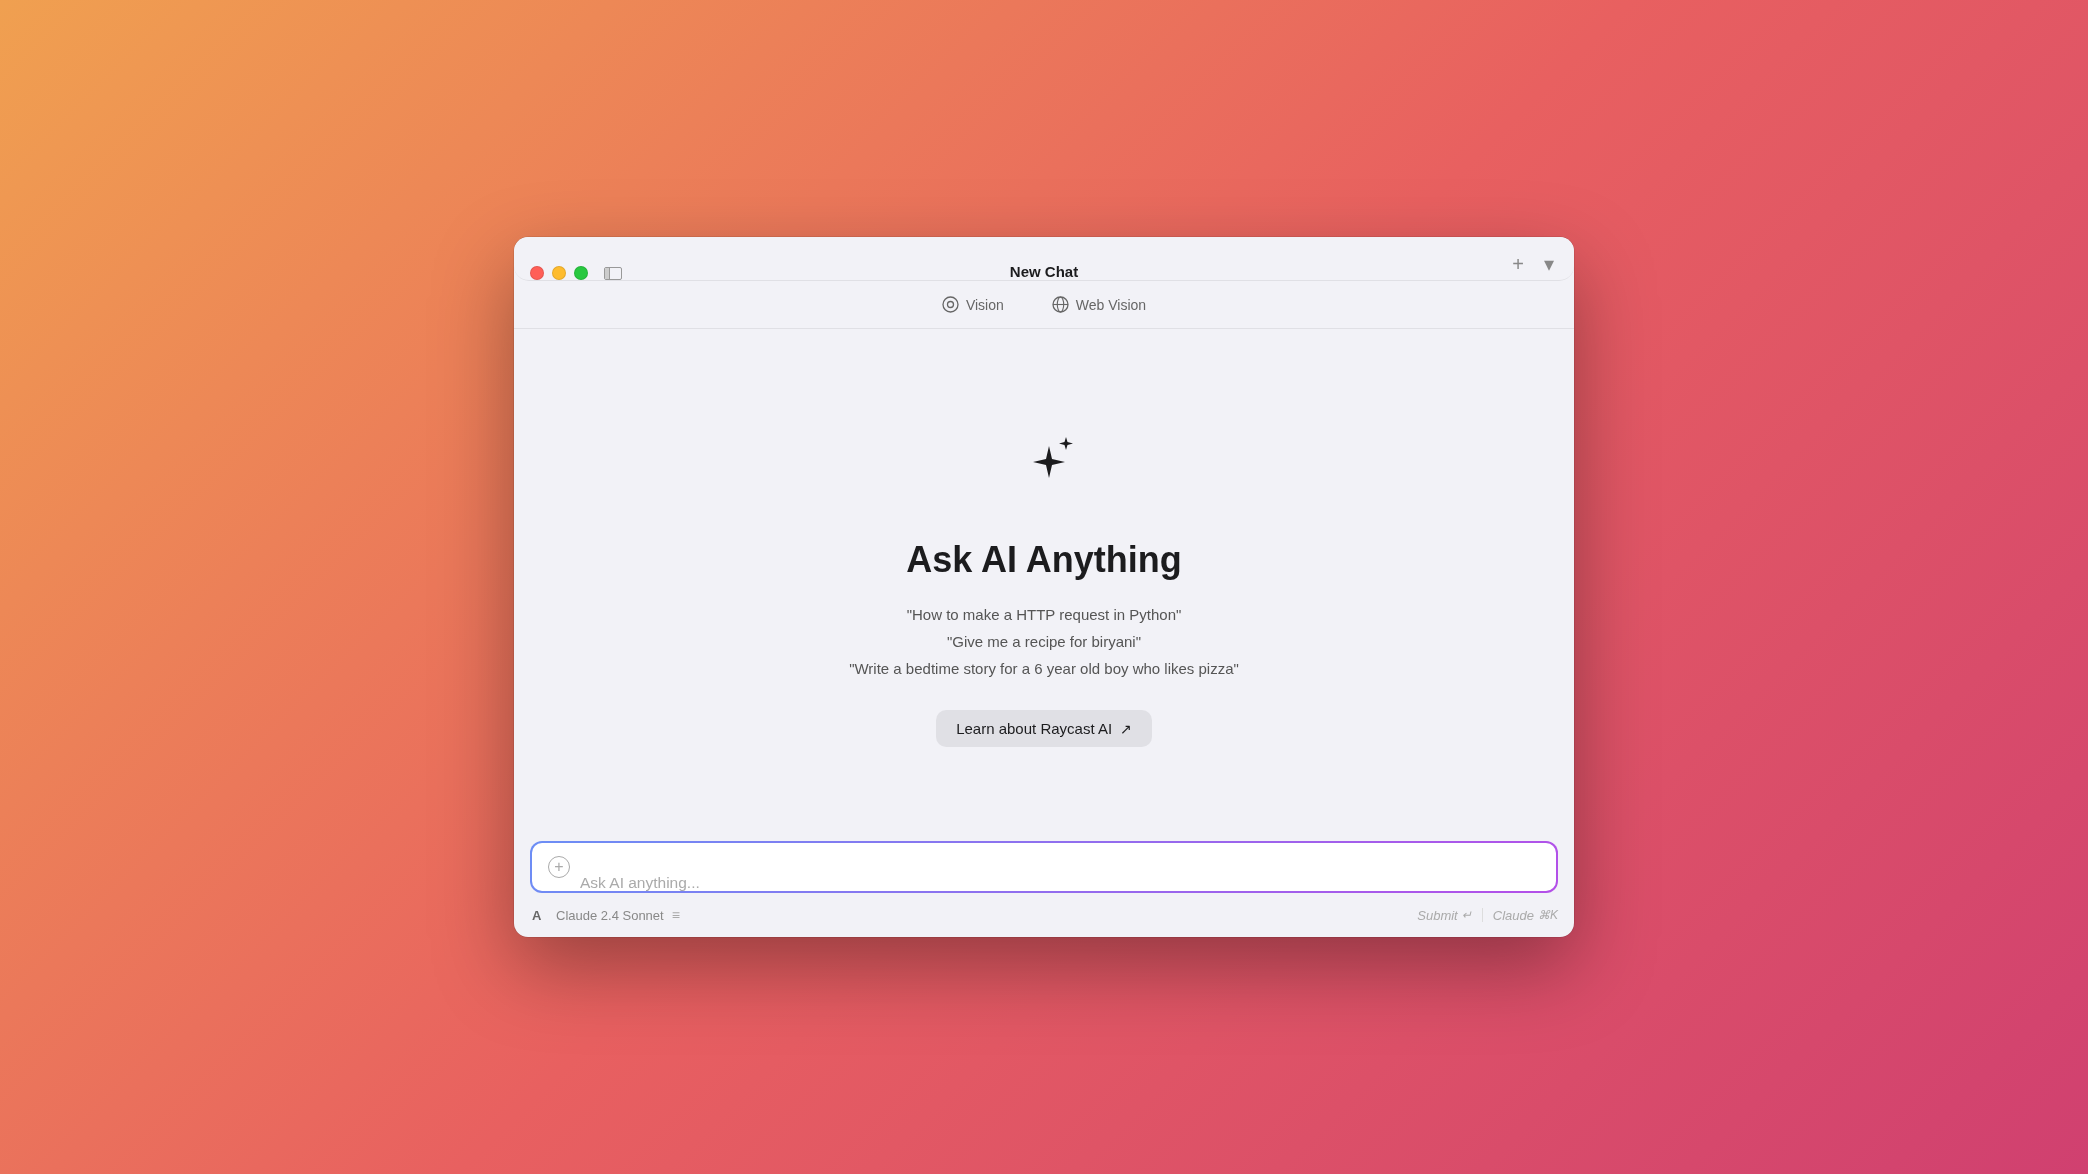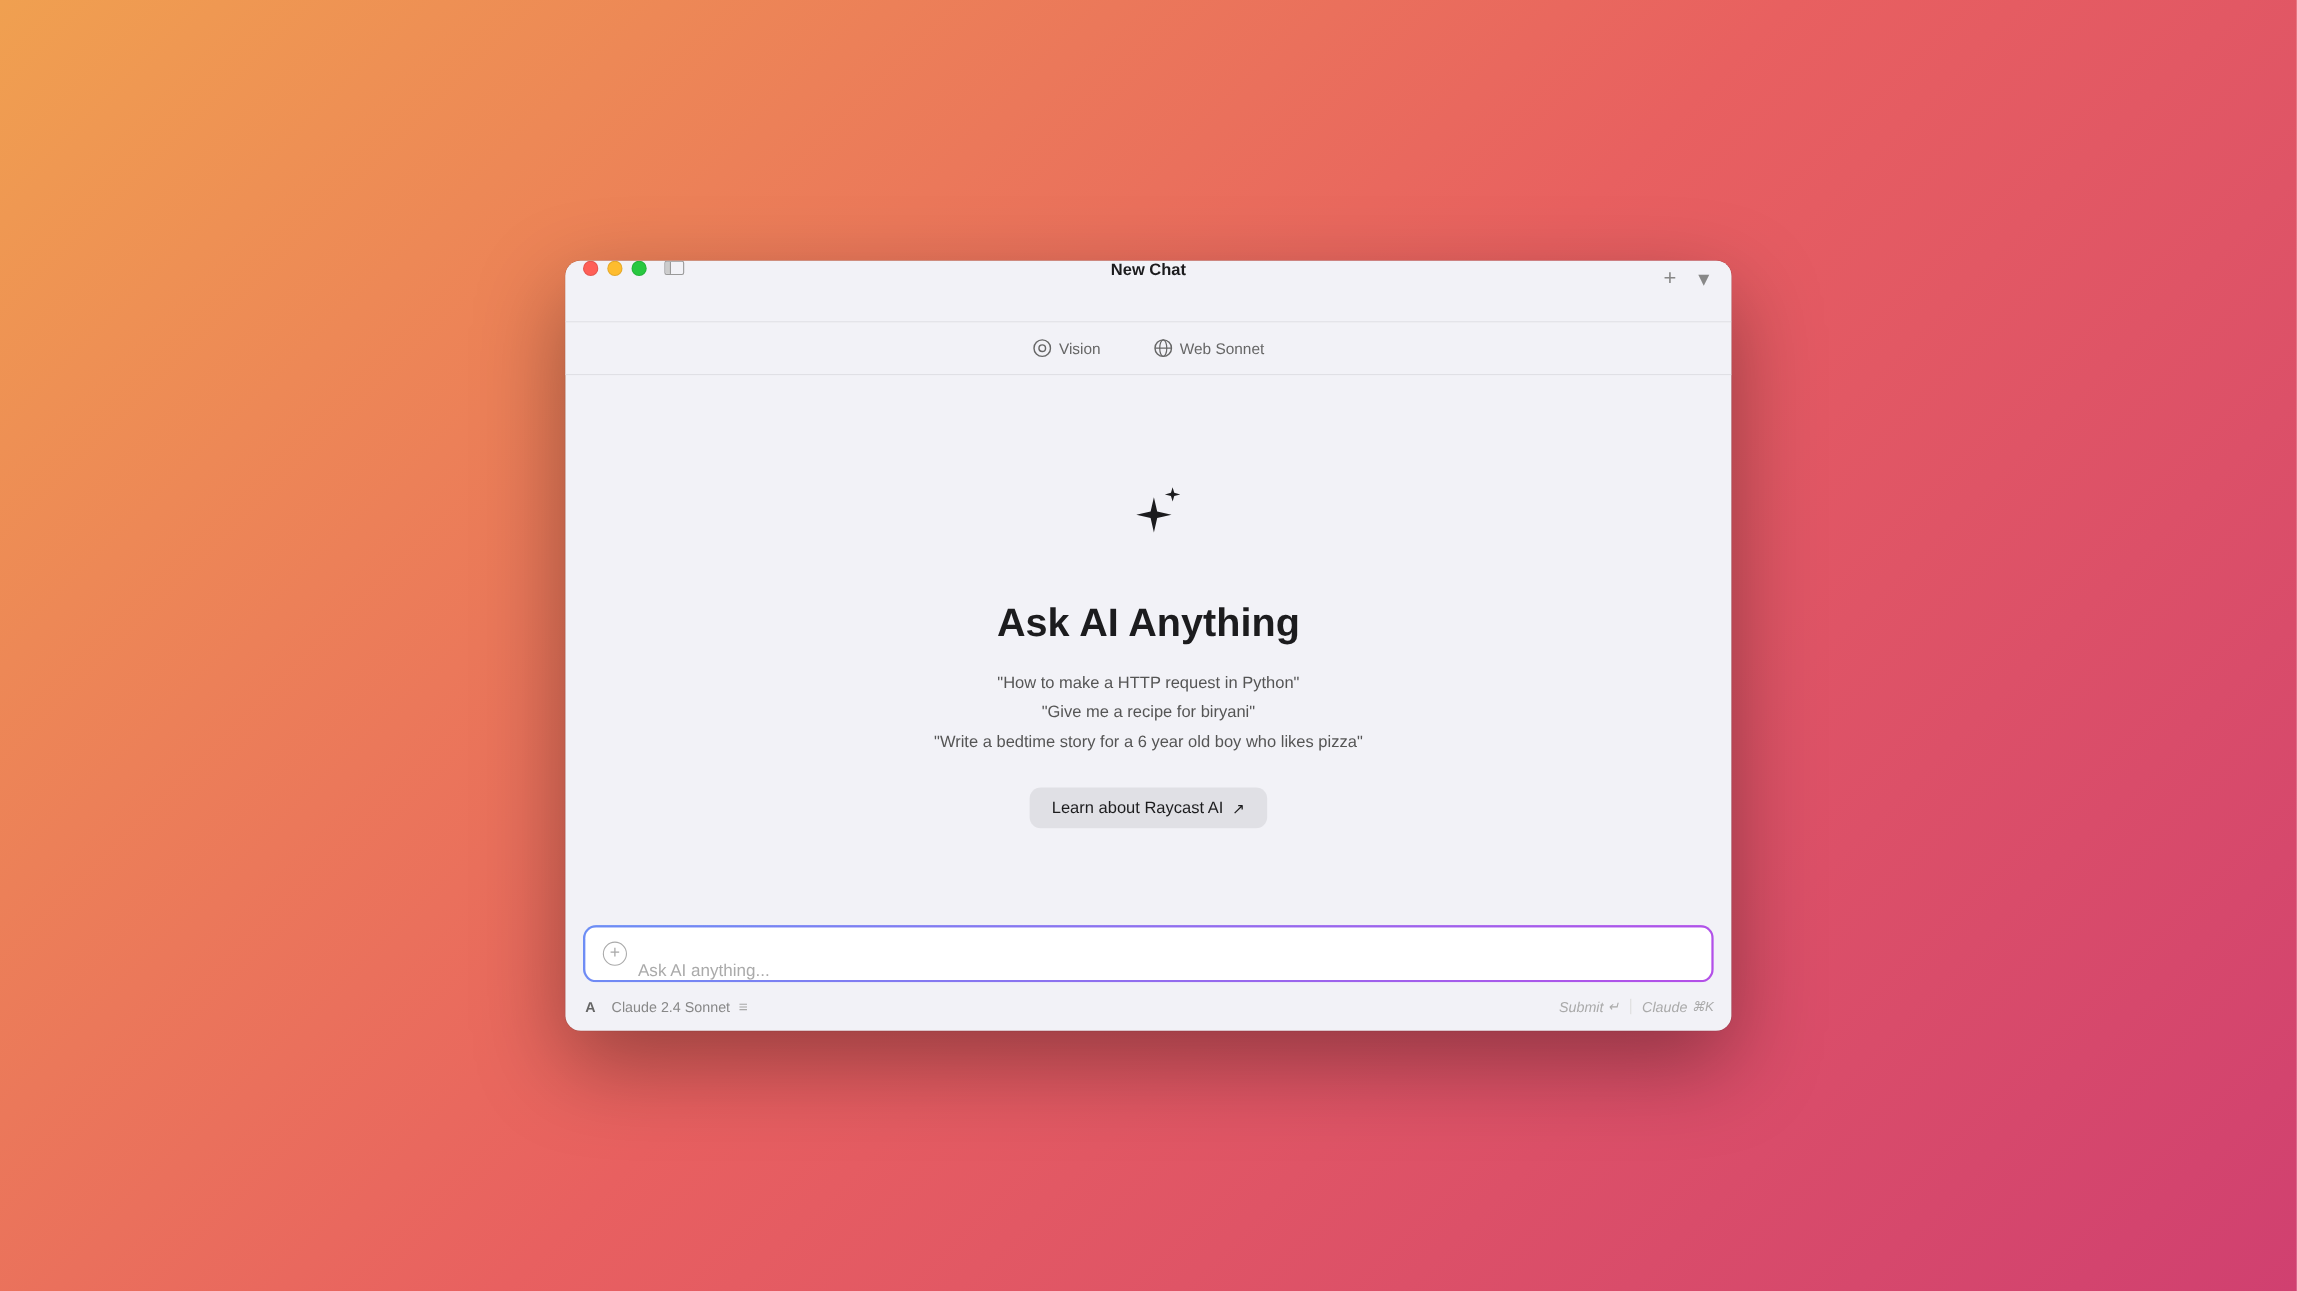--- a/index.html
+++ b/index.html
@@ -25,27 +25,28 @@
       background: #f2f2f7;
       border-radius: 14px;
       box-shadow: 0 30px 80px rgba(0,0,0,0.35), 0 0 0 0.5px rgba(0,0,0,0.15);
       display: flex;
       flex-direction: column;
       overflow: hidden;
     }
 
     .titlebar {
       background: #f2f2f7;
-      height: 56px;
-      display: flex;
-      align-items: flex-start;
+      height: 44px;
+      display: flex;
+      align-items: flex-end;
       padding: 0 16px;
       border-bottom: 1px solid #e0e0e5;
       flex-shrink: 0;
       position: relative;
+      border-radius: 15px;
     }
 
     .traffic-lights {
       display: flex;
       gap: 8px;
       align-items: center;
     }
 
     .traffic-light {
       width: 14px;
@@ -331,21 +332,21 @@
       <span>Vision</span>
     </div>
     <div class="toolbar-item">
       <span class="toolbar-icon">
         <svg width="17" height="17" viewBox="0 0 17 17" fill="none" xmlns="http://www.w3.org/2000/svg">
           <circle cx="8.5" cy="8.5" r="7.5" stroke="#666" stroke-width="1.3" fill="none"></circle>
           <ellipse cx="8.5" cy="8.5" rx="3.2" ry="7.5" stroke="#666" stroke-width="1.1" fill="none"></ellipse>
           <line x1="1" y1="8.5" x2="16" y2="8.5" stroke="#666" stroke-width="1.1"></line>
         </svg>
       </span>
-      <span>Web Sonnet</span>
+      <span>Web Vision</span>
     </div>
   </div>
 
   <div class="main-content">
 
     <div class="sparkles-icon">
       <svg class="sparkles-svg" viewBox="0 0 90 90" fill="none" xmlns="http://www.w3.org/2000/svg">
 
         <path d="M50 25 L53 38 L66 41 L53 44 L50 57 L47 44 L34 41 L47 38 Z" fill="#1c1c1e"></path>
 

